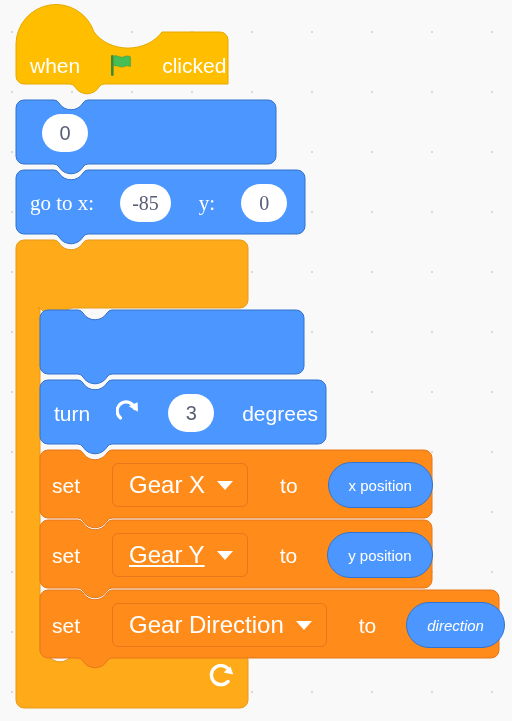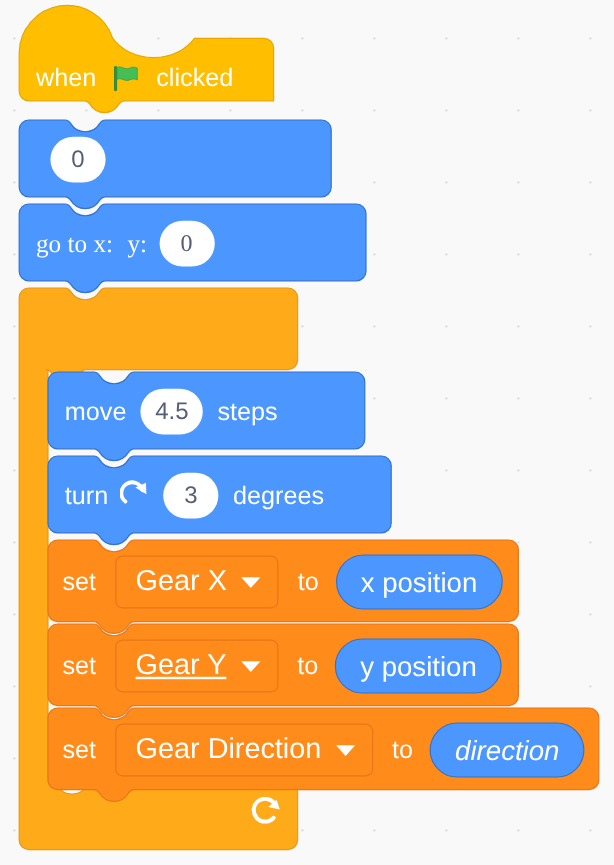--- a/index.html
+++ b/index.html
@@ -37,21 +37,21 @@
 
   
   .block-svg {
     position: absolute;
     overflow: visible;
   }
   .row {
     position: absolute;
     display: flex;
     align-items: center;
-    gap: 0px;
+    gap: 16px;
   }
 
   
   .num-oval {
     background: #ffffff;
     border-radius: 999px;
     color: #575e75;
     font-size: 20px;
     text-align: center;
     display: flex;
@@ -62,21 +62,21 @@
     height: 38px;
     padding: 0 12px;
   }
 
   
   .reporter {
     background: #4c97ff;
     border: 1px solid #3373cc;
     border-radius: 999px;
     color: #ffffff;
-    font-size: 23px;
+    font-size: 15px;
     display: flex;
     align-items: center;
     justify-content: center;
     box-sizing: border-box;
     height: 46px;
     padding: 0 20px;
     white-space: nowrap;
   }
 
   
@@ -145,20 +145,21 @@
   </div>
 
   <svg class="block-svg" style="left:16px; top:170px;" width="300" height="66">
     <path d="M0,8 a8,8 0 0 1 8,-8 L38,0 a6,6 0 0 1 5,3 a14,14 0 0 0 24,0 a6,6 0 0 1 5,-3
              L281,0 a8,8 0 0 1 8,8 L289,56 a8,8 0 0 1 -8,8
              L72,64 a6,6 0 0 0 -5,3 a14,14 0 0 1 -24,0 a6,6 0 0 0 -5,-3
              L8,64 a8,8 0 0 1 -8,-8 Z" fill="#4c97ff" stroke="#3373cc" stroke-width="1"></path>
   </svg>
   <div class="row" style="left:30px; top:184px; height:38px;font-family:Liberation Serif, serif;">
     <span class="blk-text">go to x:</span>
+    <span class="num-oval" style="margin-left:10px;">-85</span>
     <span class="blk-text" style="margin-left:12px;">y:</span>
     <span class="num-oval" style="margin-left:10px;">0</span>
   </div>
 
   <svg class="block-svg" style="left:16px; top:240px;" width="250" height="468">
     <path d="M0,8 a8,8 0 0 1 8,-8 L38,0 a6,6 0 0 1 5,3 a14,14 0 0 0 24,0 a6,6 0 0 1 5,-3
              L224,0 a8,8 0 0 1 8,8 L232,60 a8,8 0 0 1 -8,8
              L56,68 a6,6 0 0 0 -5,3 a14,14 0 0 1 -24,0 a6,6 0 0 0 -5,-3
              L24,68 L24,412
              L27,412 a6,6 0 0 1 5,3 a14,14 0 0 0 24,0 a6,6 0 0 1 5,-3
@@ -171,25 +172,20 @@
       <path d="M15.5,8.5 L22.5,2.4 L25.2,10.6 Z" fill="#ffffff"></path>
     </svg>
   </span>
 
   <svg class="block-svg" style="left:40px; top:310px;" width="280" height="66">
     <path d="M0,8 a8,8 0 0 1 8,-8 L38,0 a6,6 0 0 1 5,3 a14,14 0 0 0 24,0 a6,6 0 0 1 5,-3
              L256,0 a8,8 0 0 1 8,8 L264,56 a8,8 0 0 1 -8,8
              L72,64 a6,6 0 0 0 -5,3 a14,14 0 0 1 -24,0 a6,6 0 0 0 -5,-3
              L8,64 a8,8 0 0 1 -8,-8 Z" fill="#4c97ff" stroke="#3373cc" stroke-width="1"></path>
   </svg>
-  <div class="row" style="left:54px; top:324px; height:38px;">
-    <span class="blk-text">move</span>
-    <span class="num-oval" style="margin-left:12px;">4.5</span>
-    <span class="blk-text" style="margin-left:12px;">steps</span>
-  </div>
 
   <svg class="block-svg" style="left:40px; top:380px;" width="300" height="66">
     <path d="M0,8 a8,8 0 0 1 8,-8 L38,0 a6,6 0 0 1 5,3 a14,14 0 0 0 24,0 a6,6 0 0 1 5,-3
              L278,0 a8,8 0 0 1 8,8 L286,56 a8,8 0 0 1 -8,8
              L72,64 a6,6 0 0 0 -5,3 a14,14 0 0 1 -24,0 a6,6 0 0 0 -5,-3
              L8,64 a8,8 0 0 1 -8,-8 Z" fill="#4c97ff" stroke="#3373cc" stroke-width="1"></path>
   </svg>
   <div class="row" style="left:54px; top:394px; height:38px;">
     <span class="blk-text">turn</span>
     <span class="turn-icon" style="margin:0 10px;">

